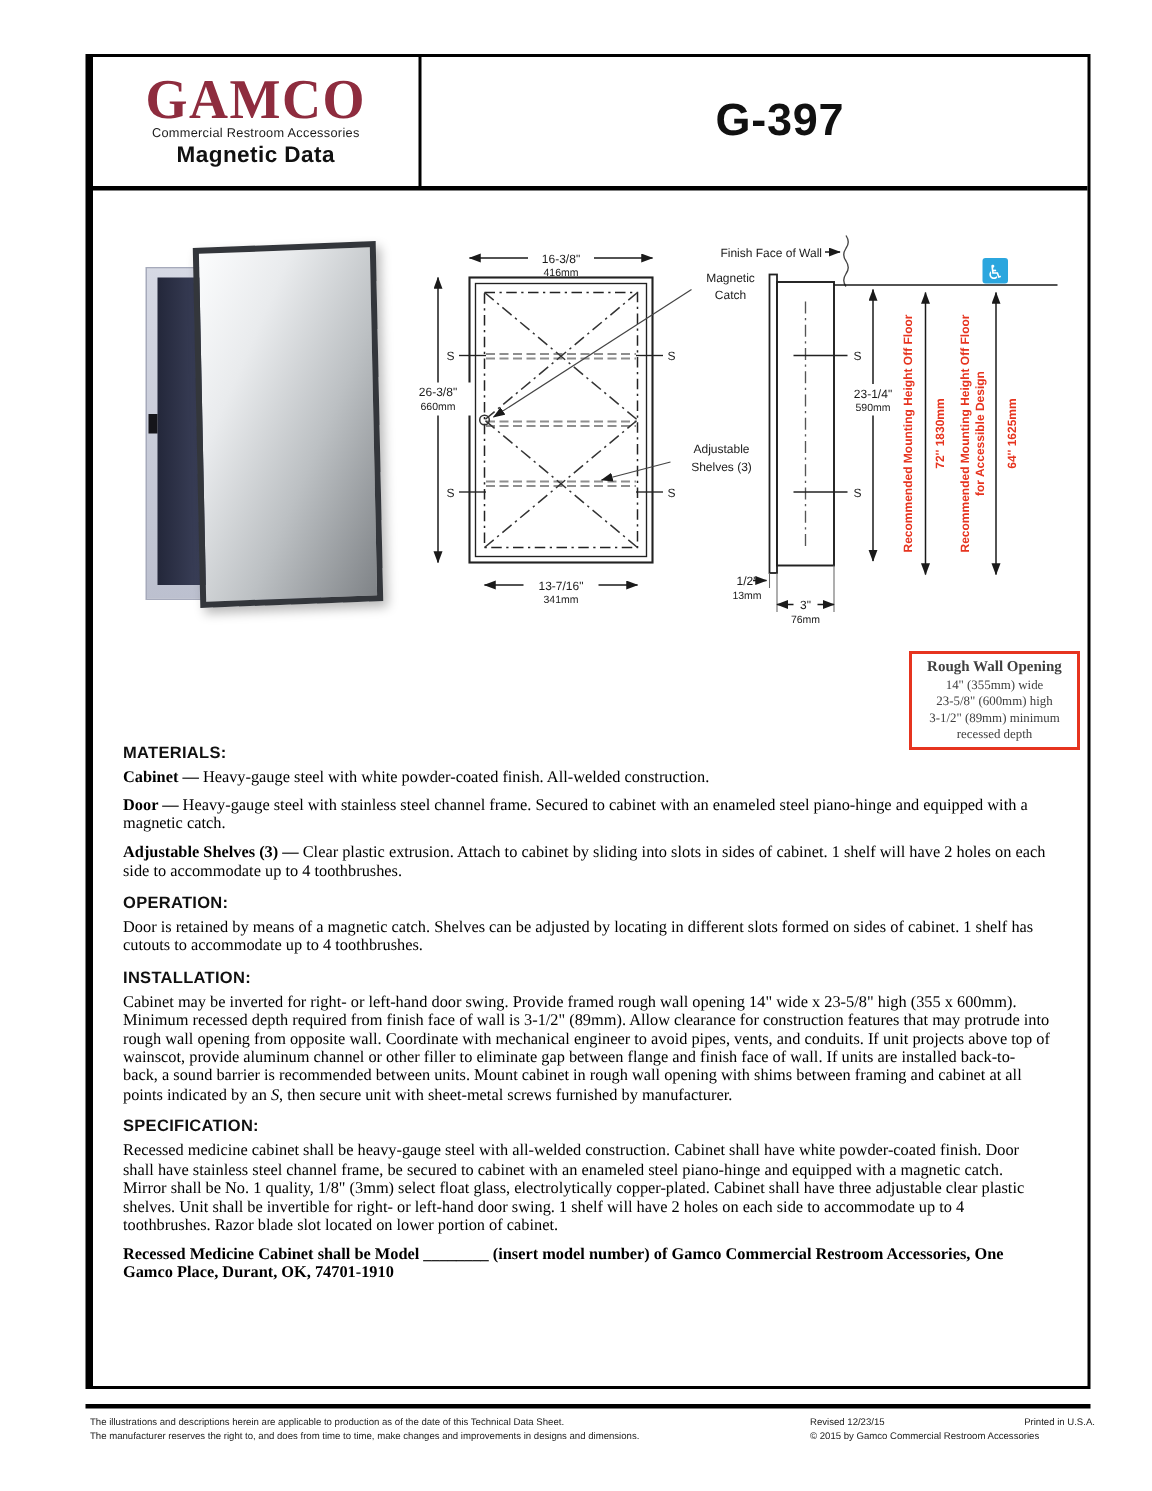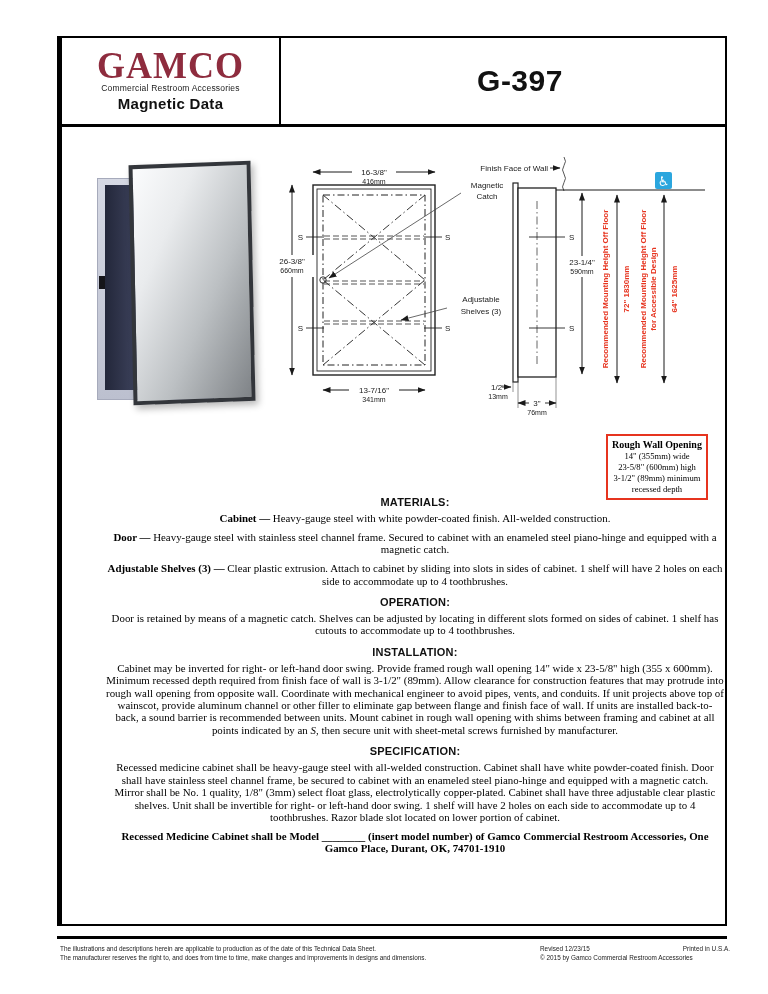--- a/index.html
+++ b/index.html
@@ -46,28 +46,28 @@
   }
   .photo .slot{position:absolute;left:14px;top:118px;width:6px;height:13px;background:#15151a;}
   .photo .door{
     position:absolute;left:46px;top:5px;width:122px;height:240px;
     background:linear-gradient(115deg,#fbfcfd 0%,#e9ebed 28%,#bcc0c3 62%,#7f8387 100%);
     border:4px solid #33363b;box-sizing:border-box;
     transform:rotate(-1.2deg) skewY(-1deg);box-shadow:3px 4px 7px rgba(0,0,0,.28);
   }
   
   .rough-box{
-    position:absolute;left:606px;top:434px;width:102px;box-sizing:border-box;
-    border:2px solid #e6341f;padding:3px 2px;text-align:center;color:#000000;
+    position:absolute;left:606px;top:434px;width:114px;box-sizing:border-box;
+    border:2px solid #e6341f;padding:3px 2px;text-align:center;color:#404040;
     font-family:"Liberation Serif",serif;
   }
   .rough-title{font-size:10px;font-weight:bold;line-height:12px;}
   .rough-line{font-size:8.6px;line-height:11px;}
   
-  .sections{position:absolute;left:106px;top:492px;width:618px;text-align:center;}
+  .sections{position:absolute;left:82px;top:492px;width:618px;}
   .sec-h{font-size:11px;font-weight:bold;margin:9px 0 4px 0;letter-spacing:.2px;}
   .sec-h:first-child{margin-top:4px;}
   .sec-p{
     font-family:"Liberation Serif",serif;font-size:10.9px;line-height:12.4px;
     margin:0 0 6.5px 0;color:#000;
   }
   .lead{font-weight:bold;}
   .bold-p{font-weight:bold;}
   .em-s{font-style:italic;}
   

